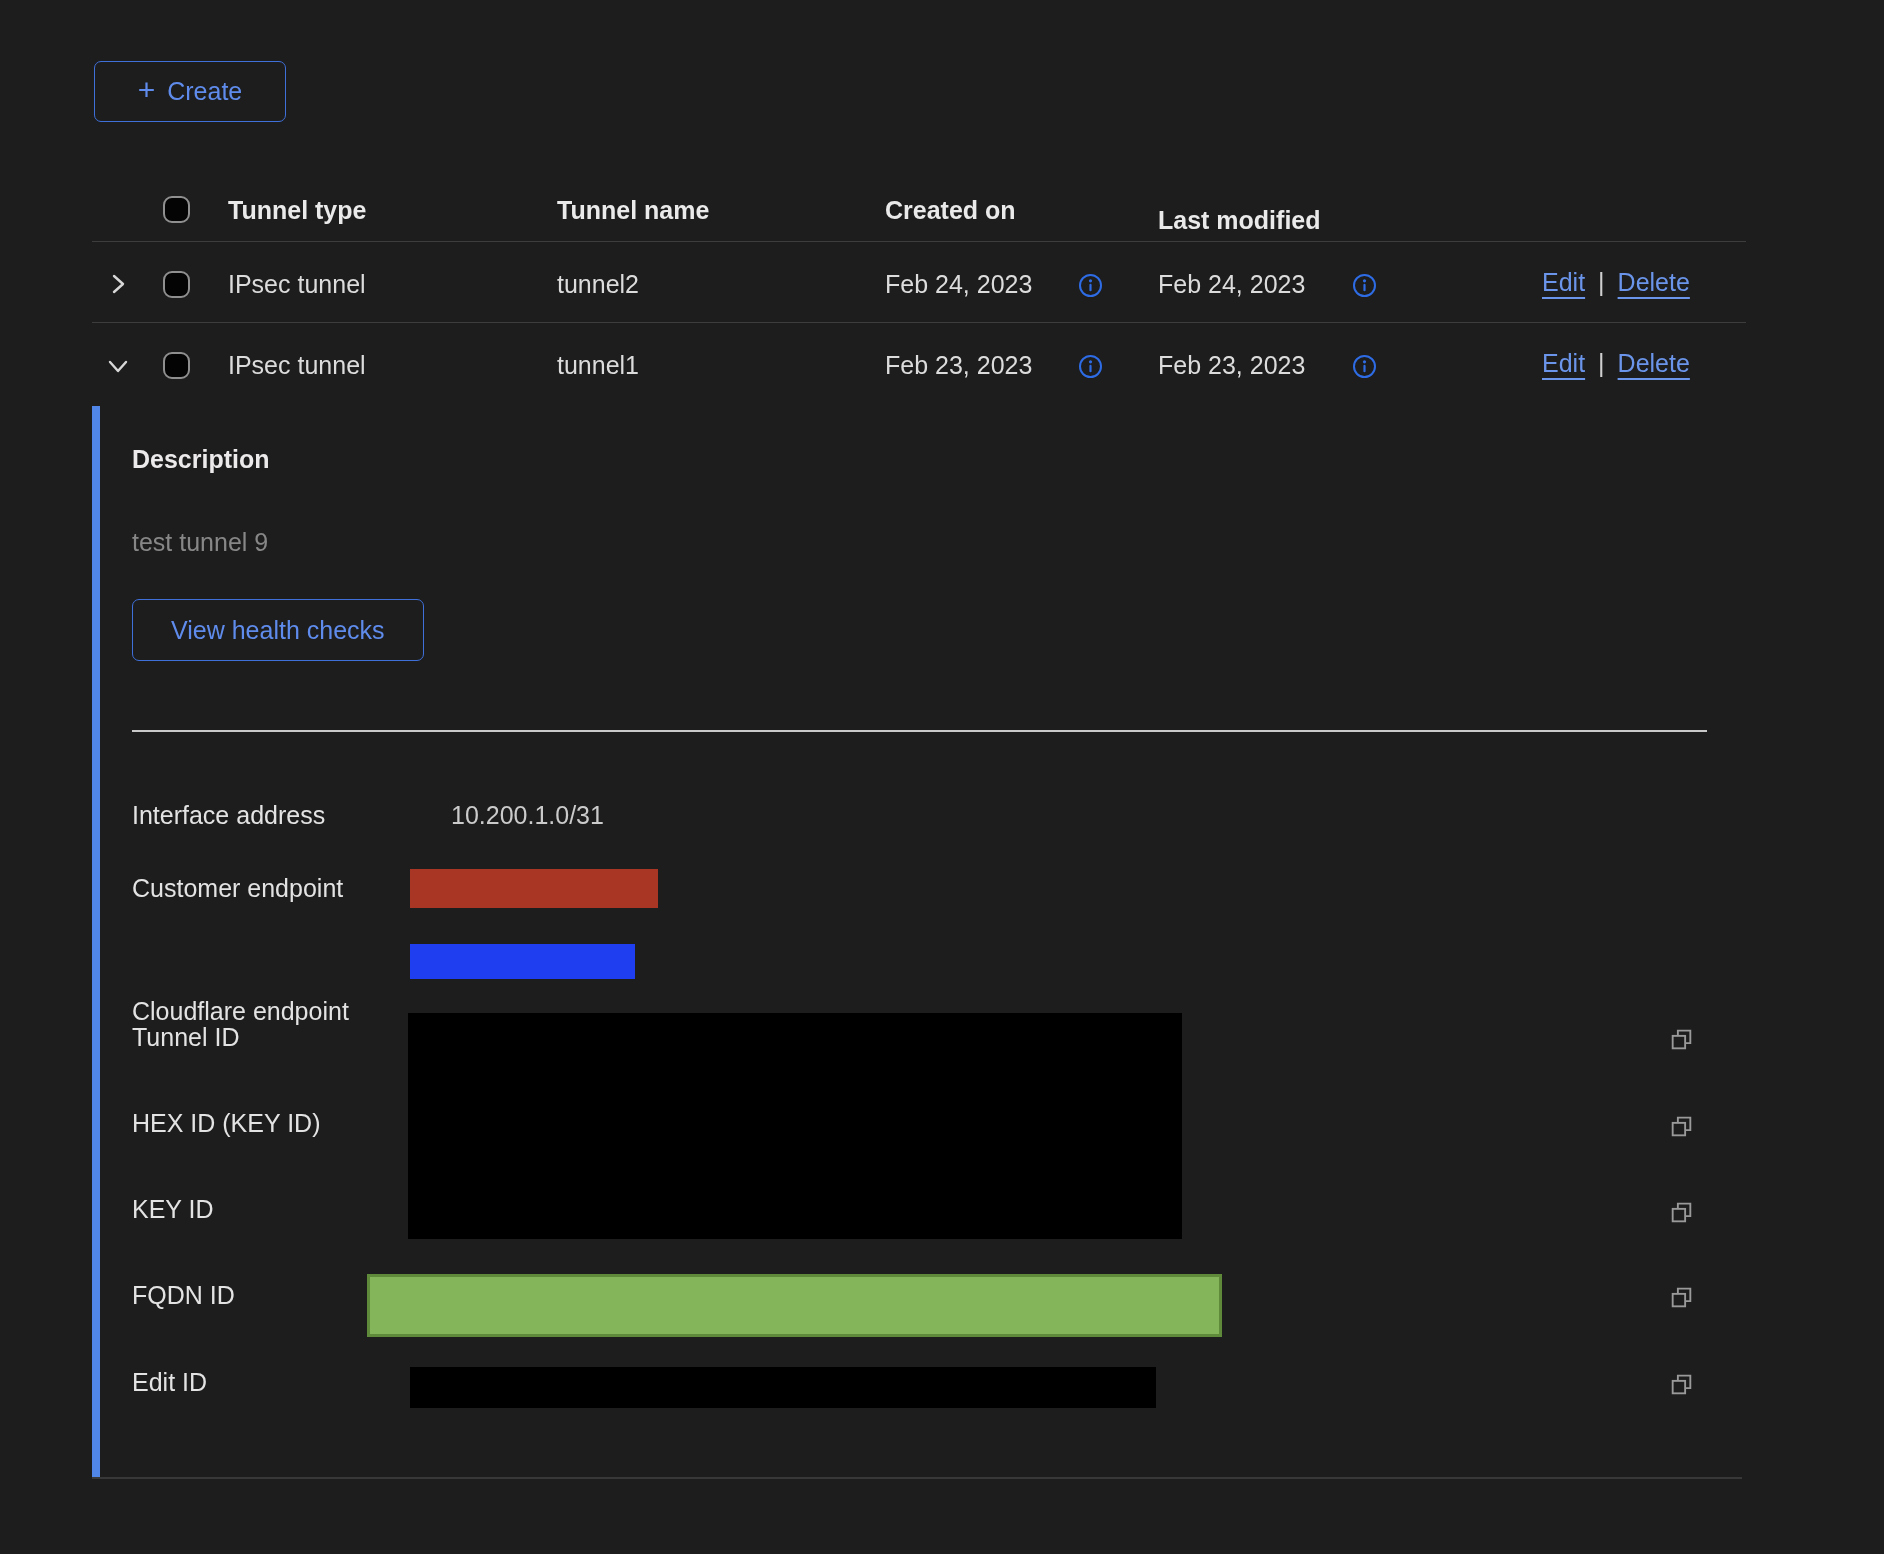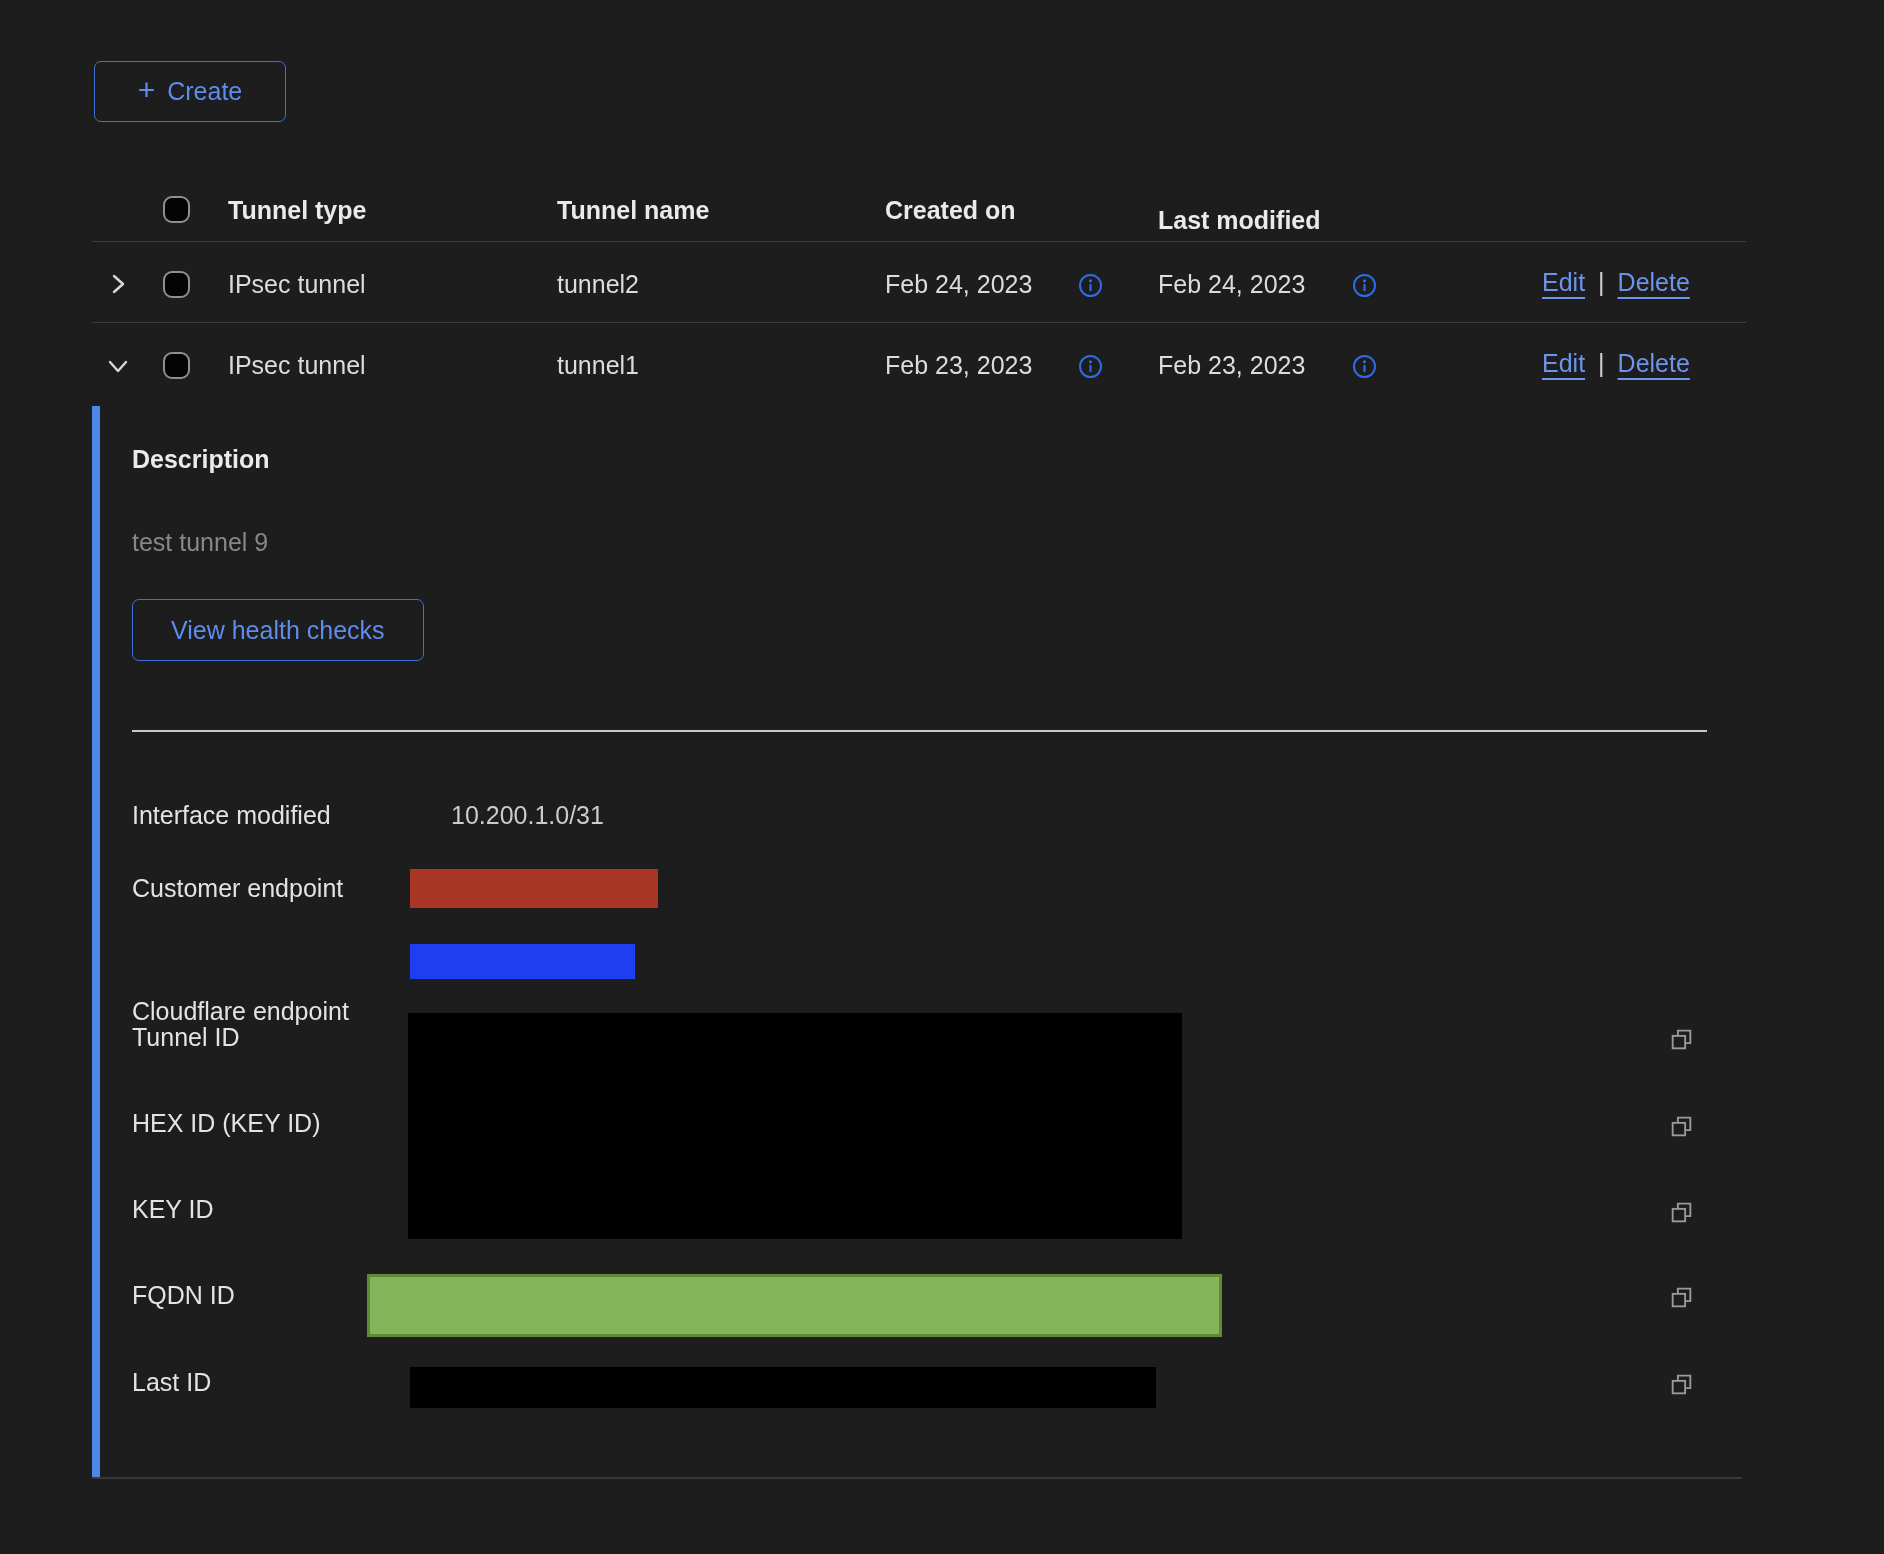--- a/index.html
+++ b/index.html
@@ -128,21 +128,21 @@
 
     <div class="desc-title">Description</div>
     <div class="desc-value">test tunnel 9</div>
 
     <button class="btn btn-health abs">
       <span>View health checks</span>
     </button>
 
     <div class="panel-divider"></div>
 
-    <div class="flabel" style="top:801px;">Interface modified</div>
+    <div class="flabel" style="top:801px;">Interface address</div>
     <div class="fvalue" style="top:801px;margin-left:17px;">10.200.1.0/31</div>
 
     <div class="flabel" style="top:874px;">Customer endpoint</div>
     <div class="redact redact-red"></div>
 
     <div class="flabel" style="top:997px;">Cloudflare endpoint</div>
     <div class="redact redact-blue"></div>
 
     <div class="flabel" style="top:1023px;">Tunnel ID</div>
     <div class="flabel" style="top:1109px;">HEX ID (KEY ID)</div>
@@ -162,21 +162,21 @@
       <path d="M9.5 9.5 V4.5 H21.5 V16.5 H16.5" fill="none" stroke="#9a9a9a" stroke-width="1.8"></path>
     </svg>
 
     <div class="flabel" style="top:1281px;">FQDN ID</div>
     <div class="redact redact-green"></div>
     <svg class="copy" style="top:1284px;" viewBox="0 0 26 26">
       <rect x="4.5" y="9.5" width="12" height="12" fill="none" stroke="#9a9a9a" stroke-width="1.8"></rect>
       <path d="M9.5 9.5 V4.5 H21.5 V16.5 H16.5" fill="none" stroke="#9a9a9a" stroke-width="1.8"></path>
     </svg>
 
-    <div class="flabel" style="top:1368px;">Last ID</div>
+    <div class="flabel" style="top:1368px;">Edit ID</div>
     <div class="redact redact-black-user"></div>
     <svg class="copy" style="top:1371px;" viewBox="0 0 26 26">
       <rect x="4.5" y="9.5" width="12" height="12" fill="none" stroke="#9a9a9a" stroke-width="1.8"></rect>
       <path d="M9.5 9.5 V4.5 H21.5 V16.5 H16.5" fill="none" stroke="#9a9a9a" stroke-width="1.8"></path>
     </svg>
 
     <div class="panel-bottom"></div>
   </div>
 
 </div>

